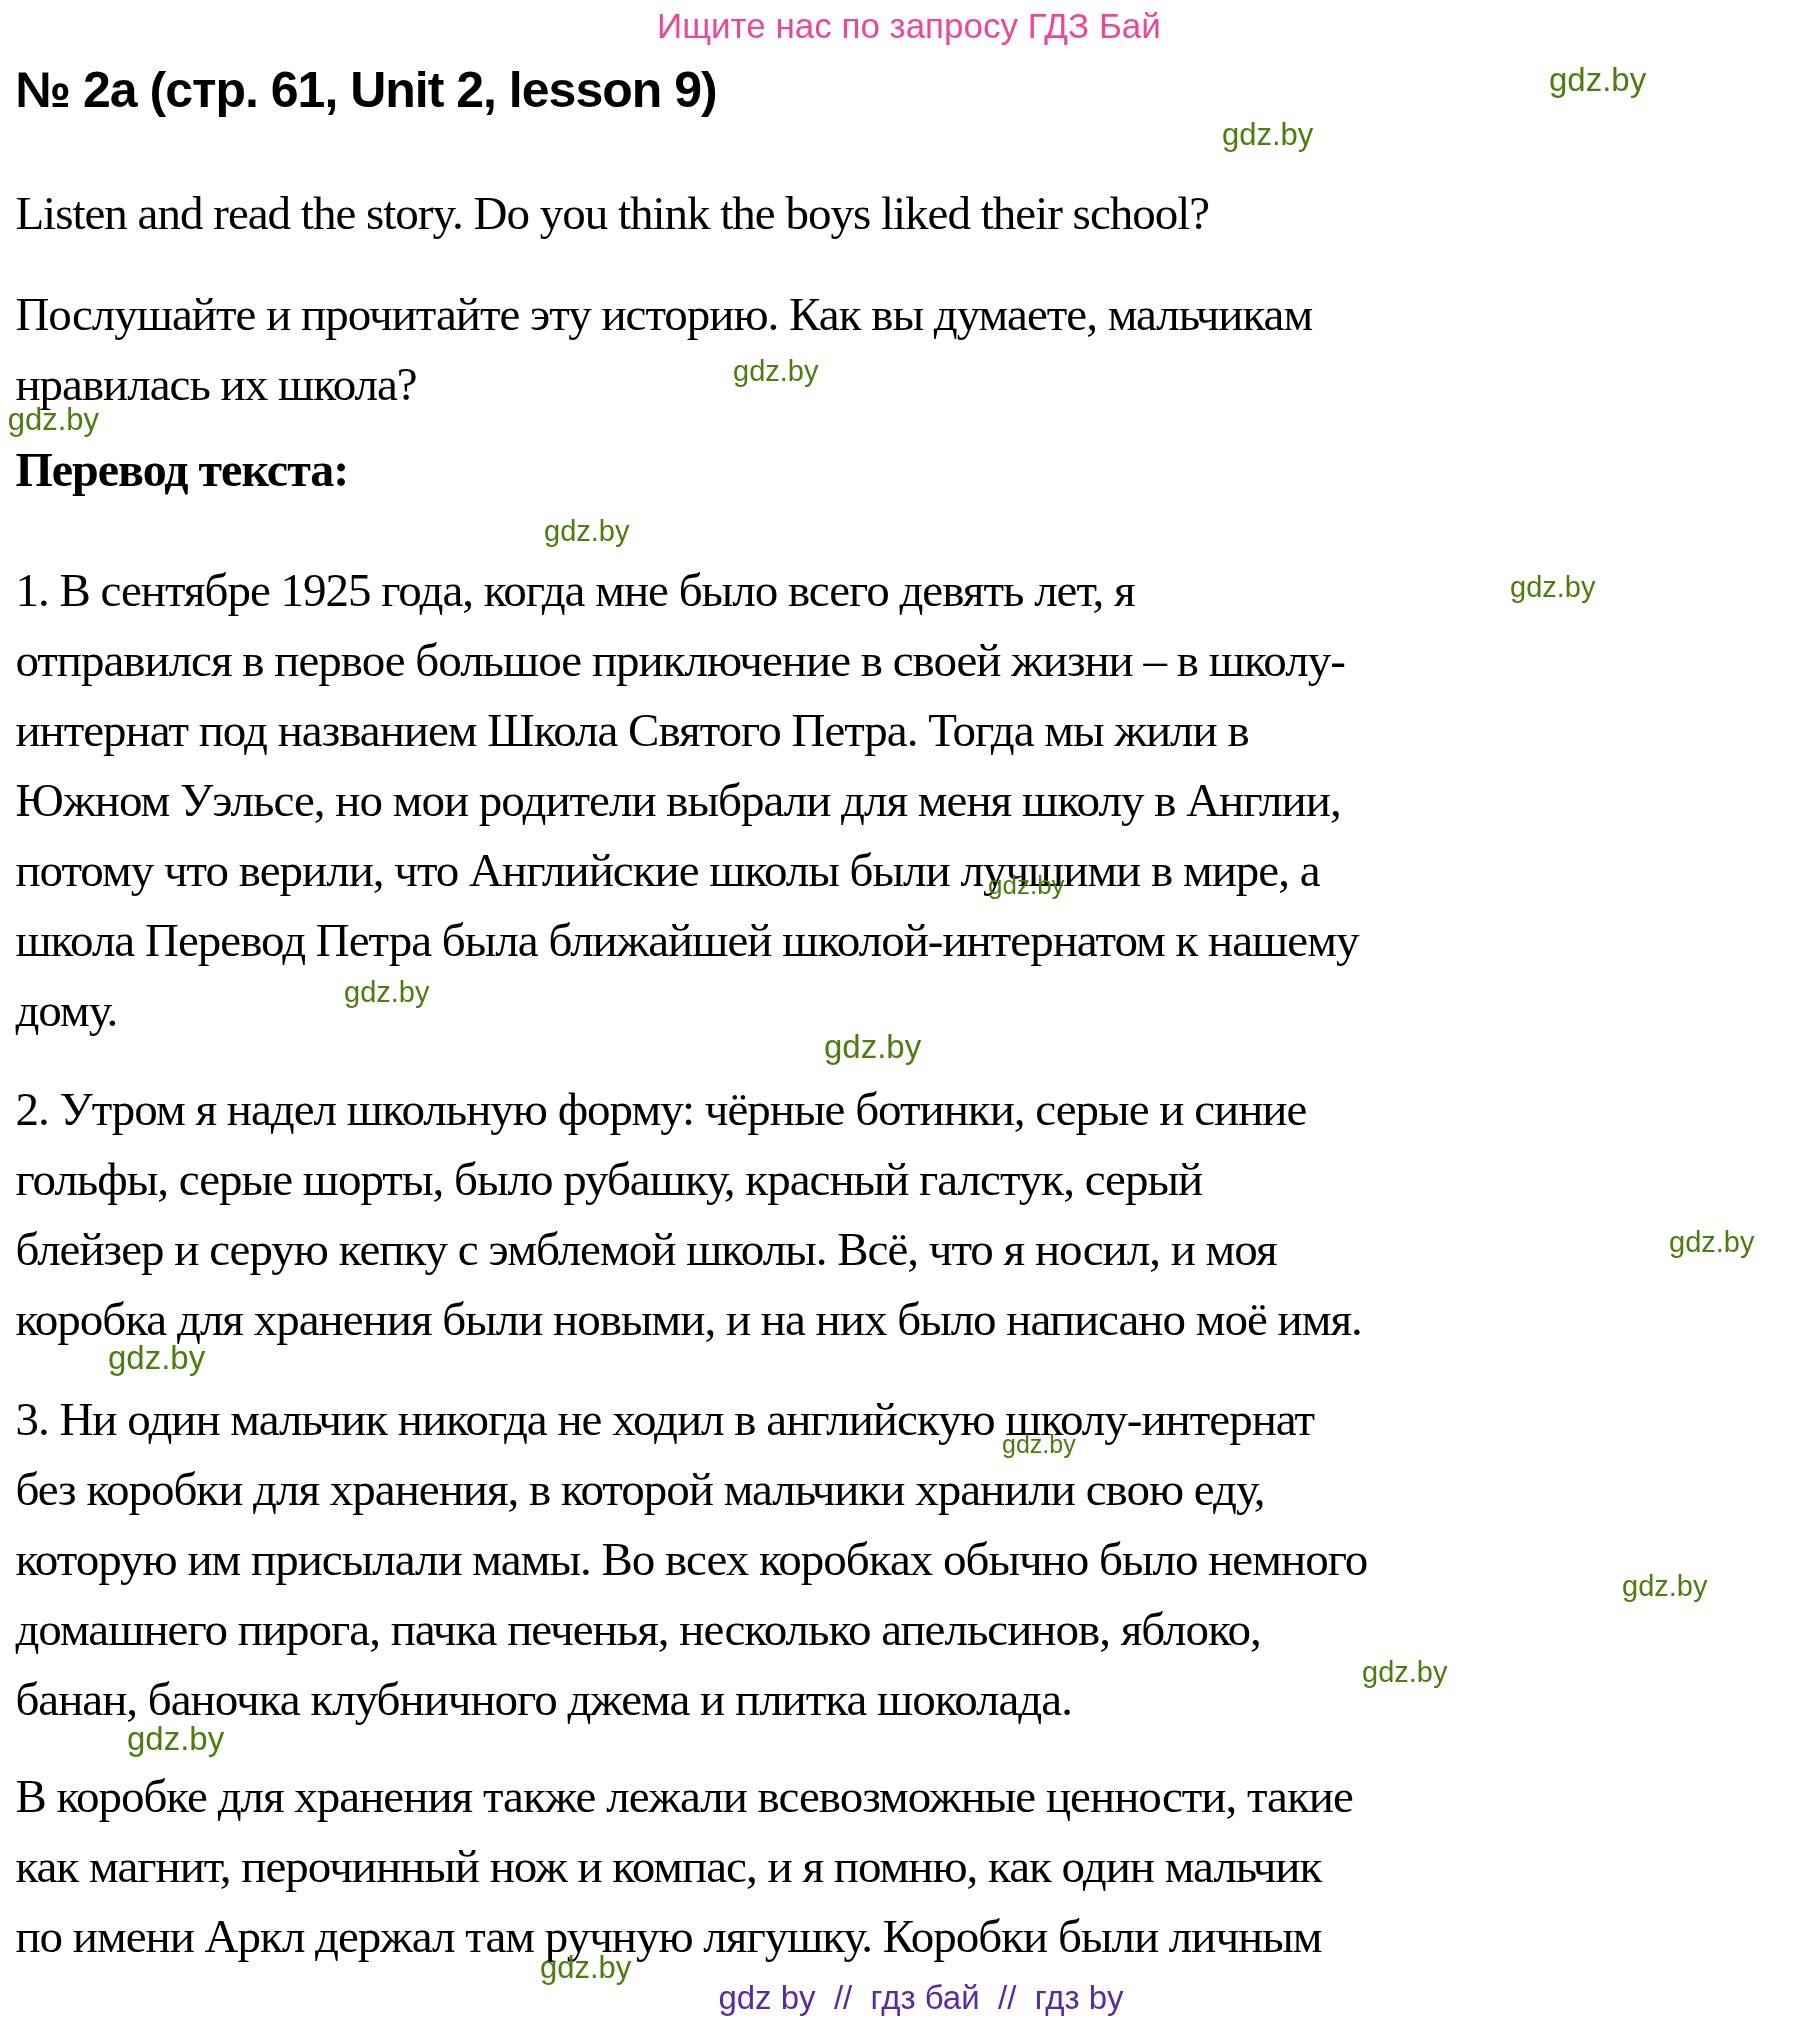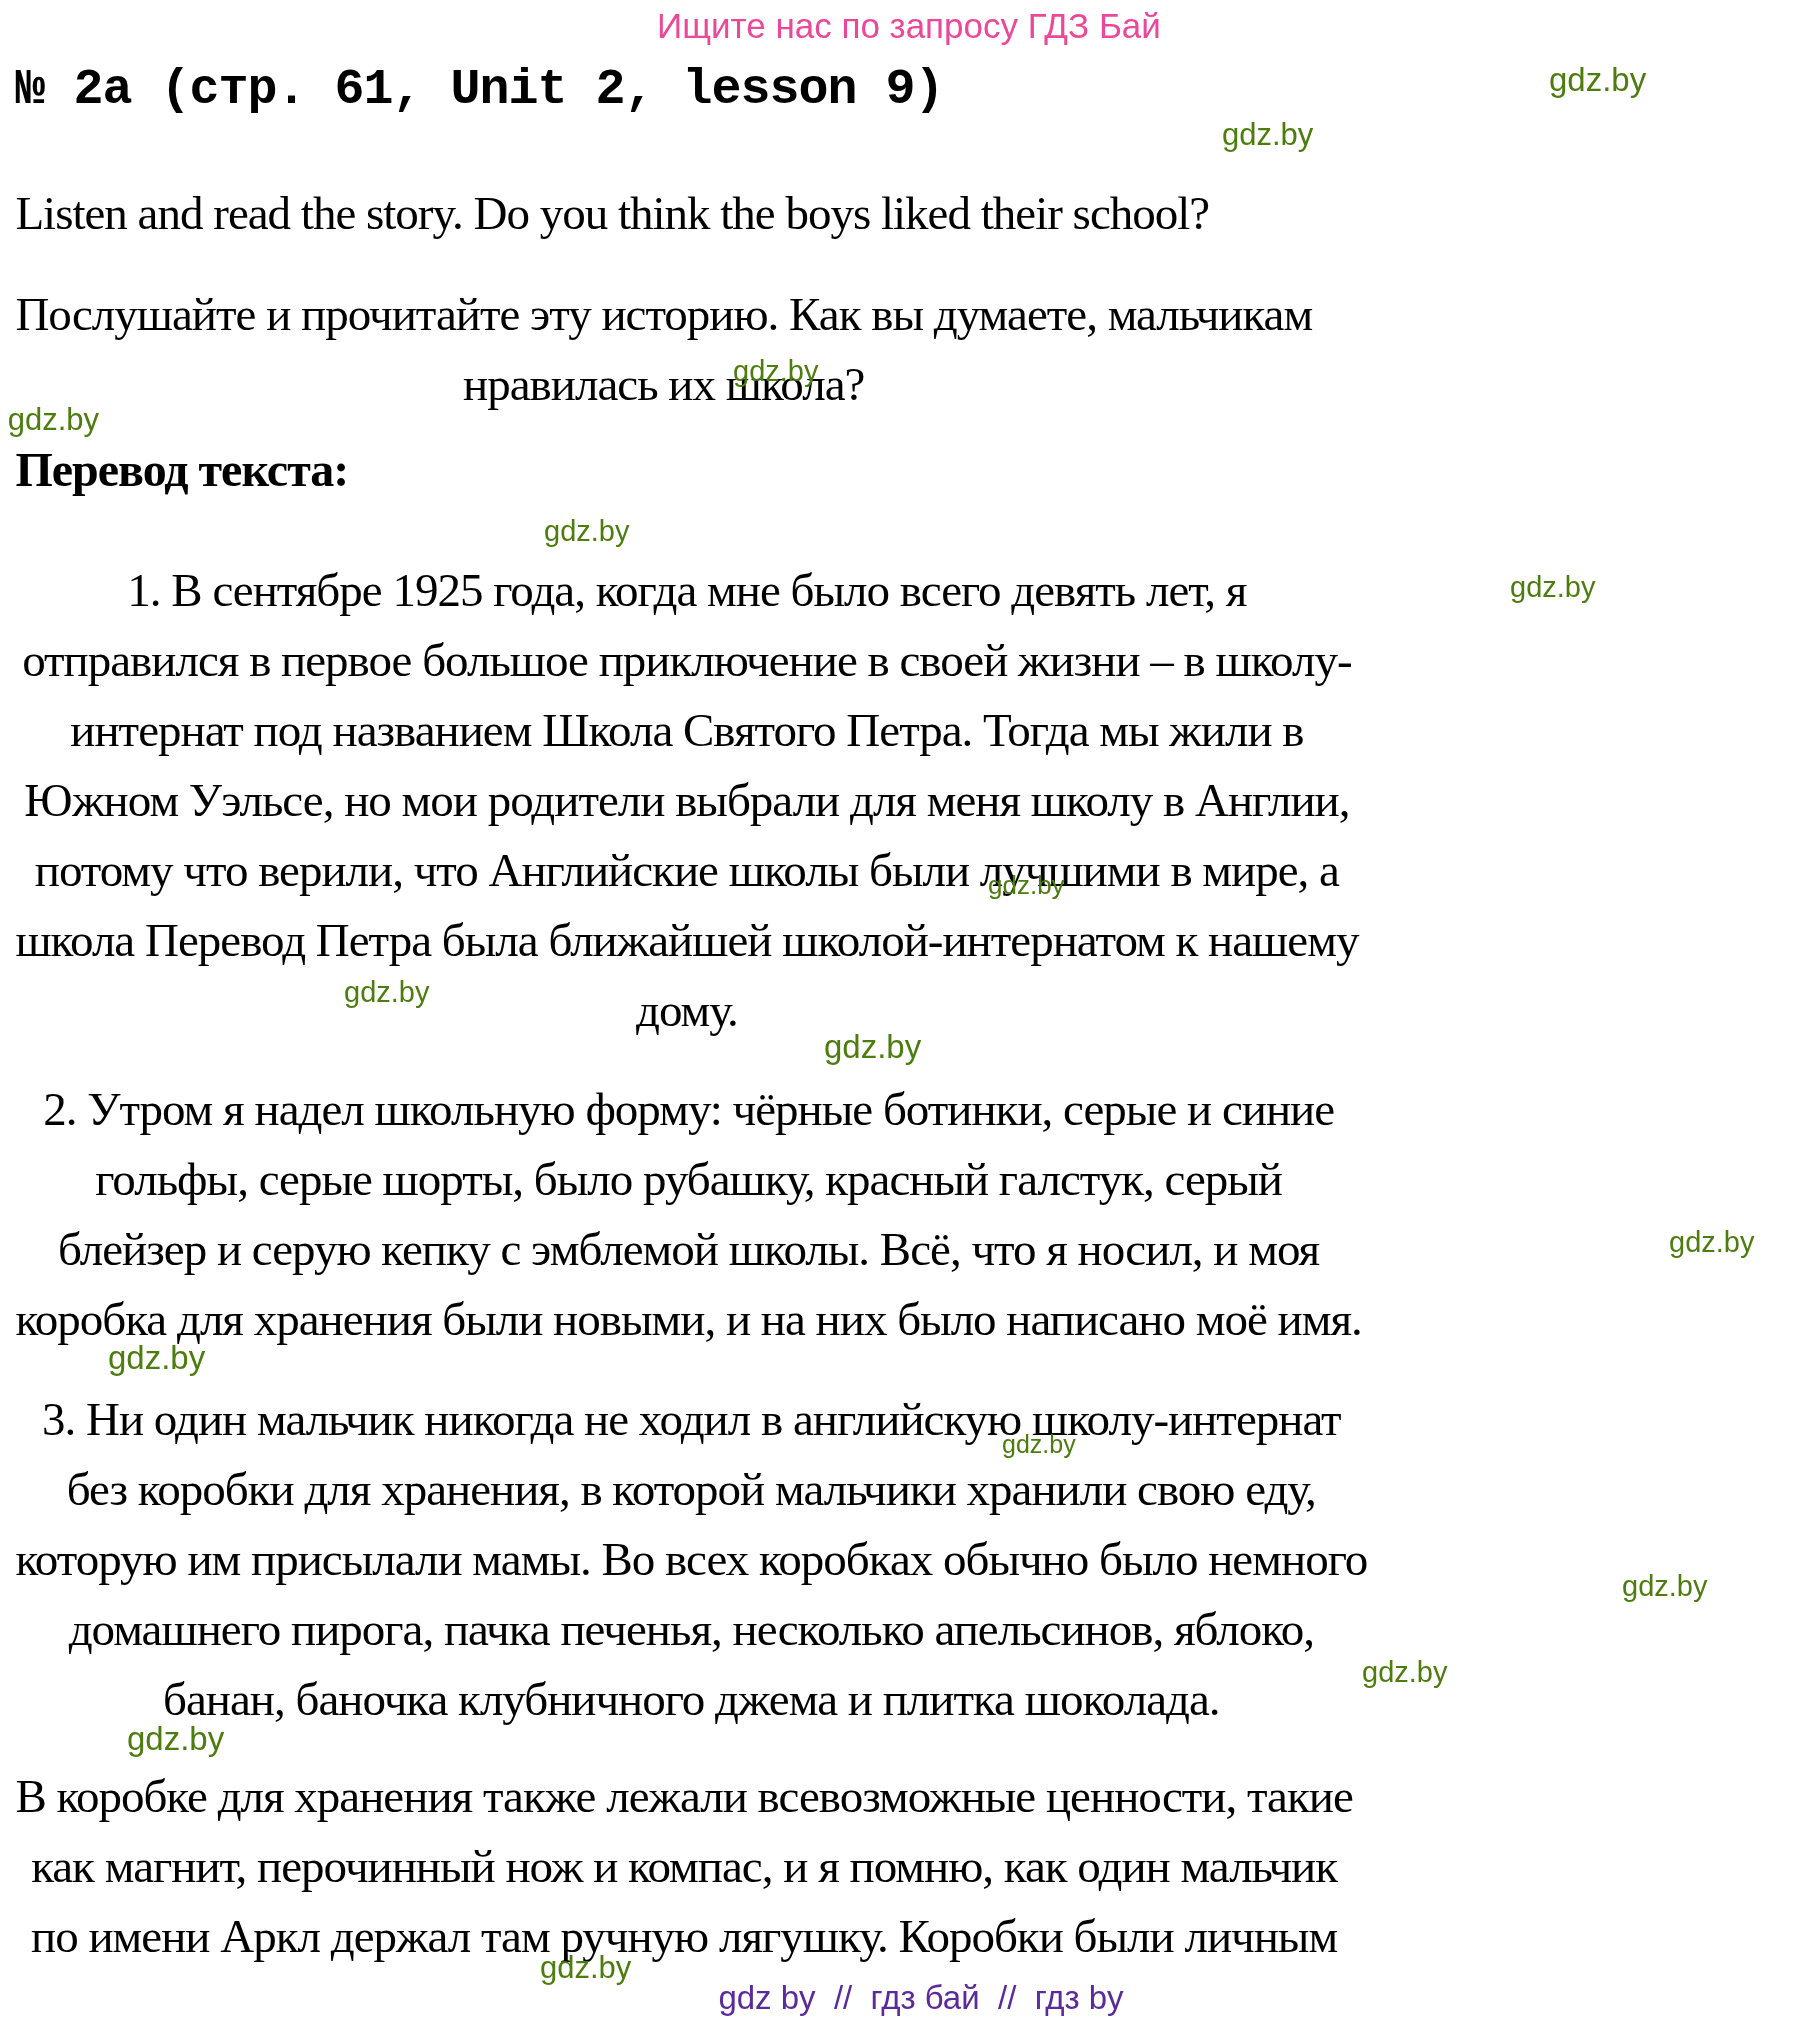--- a/index.html
+++ b/index.html
@@ -16,36 +16,36 @@
     top: 5.8px; left: 0; width: 100%;
     text-align: center;
     font-family: "Liberation Sans", sans-serif;
     font-size: 35px;
     font-weight: 500;
     color: #2fcc2f;
   }
   .doc-title {
     position: absolute;
     left: 15.4px; top: 61px;
-    font-family: Liberation Mono, monospace;
+    font-family: Liberation Sans, sans-serif;
     font-weight: bold;
     font-size: 50px;
     letter-spacing: -1px;
     white-space: nowrap;
   }
   .body-text {
     position: absolute;
     left: 15.4px;
     font-family: "Liberation Serif", serif;
     font-size: 47px;
     line-height: 70px;
     letter-spacing: -1px;
     white-space: nowrap;
   }
-  .body-text .line { display: block; text-align: center; }
+  .body-text .line { display: block; }
   .section-heading {
     position: absolute;
     left: 15.4px; top: 442px;
     font-family: "Liberation Serif", serif;
     font-weight: bold;
     font-size: 48px;
     letter-spacing: -1px;
     white-space: nowrap;
   }
   .wm {

